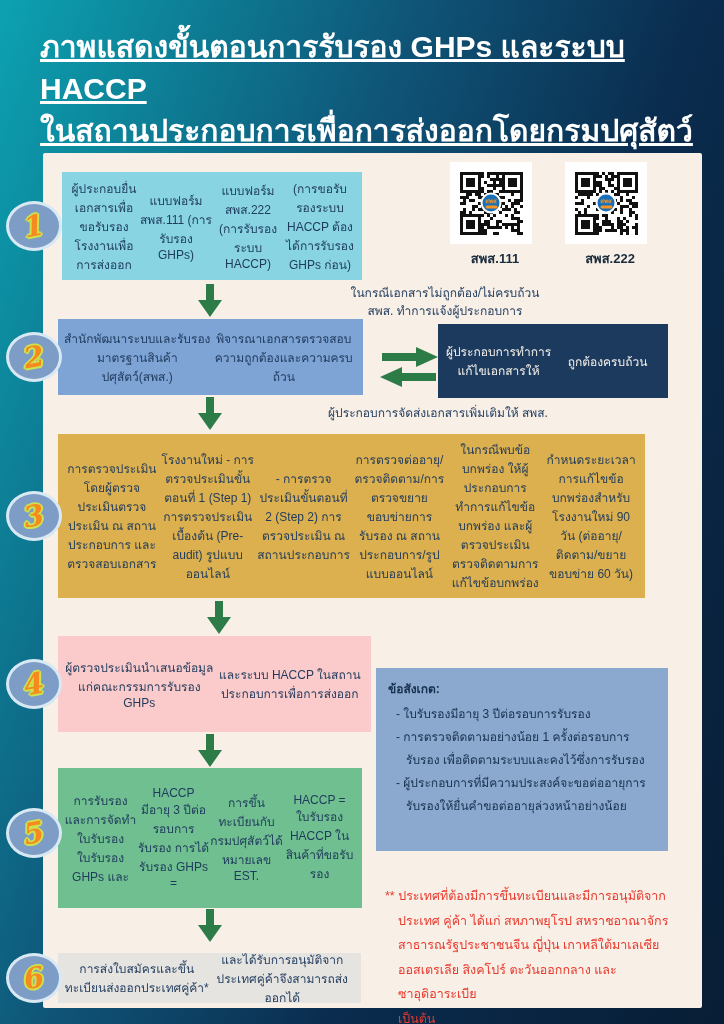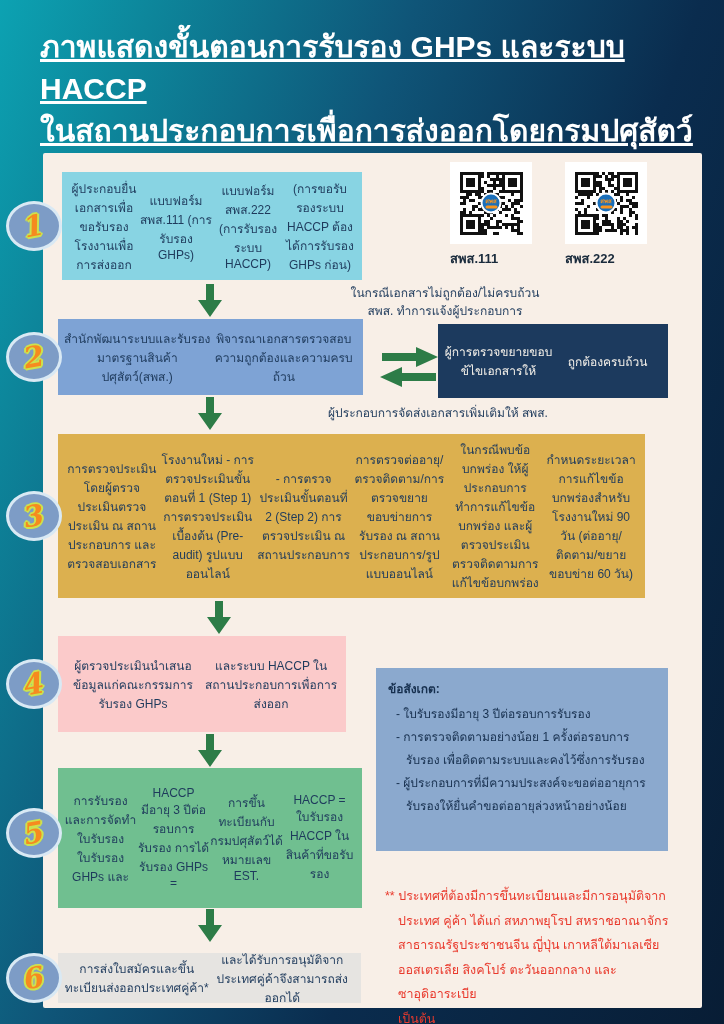--- a/index.html
+++ b/index.html
@@ -22,21 +22,21 @@
   .flowbox {
     position: absolute; display: flex; flex-direction: row;
     justify-content: space-evenly; align-items: center; text-align: center;
     color: #1e3a5c; font-size: 12px; padding: 8px 6px;
   }
   .flowbox div { width: 100%; }
   .box1 { left: 62px; top: 172px; width: 300px; height: 108px; background: #88d4e3; }
   .box2 { left: 58px; top: 319px; width: 305px; height: 76px; background: #7ea3d5; }
   .fixbox { left: 438px; top: 324px; width: 230px; height: 74px; background: #1c3a5e; color: #f5f1ea; }
   .box3 { left: 58px; top: 434px; width: 587px; height: 164px; background: #dcb04f; font-size: 12px; }
-  .box4 { left: 58px; top: 636px; width: 288px; height: 96px; background: #fbcaca; }
+  .box4 { left: 58px; top: 636px; width: 313px; height: 96px; background: #fbcaca; }
   .box5 { left: 58px; top: 768px; width: 304px; height: 140px; background: #70bf90; }
   .box6 { left: 58px; top: 953px; width: 303px; height: 50px; background: #e6e4e1; }
   .sidetext {
     position: absolute; text-align: center; color: #1e3a5c; font-size: 12px; line-height: 18px;
   }
   .note1 { left: 290px; top: 284px; width: 310px; }
   .note2 { left: 283px; top: 404px; width: 310px; }
   .obsbox {
     position: absolute; left: 376px; top: 668px; width: 292px; height: 183px;
     background: #8ba9ce; color: #17304f; font-size: 12px; line-height: 23px;
@@ -63,21 +63,21 @@
   }
   .b1 { top: 201px; } .b2 { top: 332px; } .b3 { top: 491px; }
   .b4 { top: 659px; } .b5 { top: 808px; } .b6 { top: 953px; }
   .arrow-down { position: absolute; width: 28px; height: 33px; }
   .a1 { left: 196px; top: 284px; }
   .a2 { left: 196px; top: 397px; }
   .a3 { left: 205px; top: 601px; }
   .a4 { left: 196px; top: 734px; }
   .a5 { left: 196px; top: 909px; }
   .exchange { position: absolute; left: 380px; top: 345px; width: 58px; height: 42px; }
-  .qrwrap { position: absolute; width: 90px; }
+  .qrwrap { position: absolute; width: 90px; text-align: center; }
   .qr1 { left: 450px; top: 162px; }
   .qr2 { left: 565px; top: 162px; }
   .qrtile { position: relative; width: 82px; height: 82px; background: #ffffff;
             display: flex; align-items: center; justify-content: center; }
   .qrtile svg rect { fill: #111111; }
   .qrlogo {
     position: absolute; left: 50%; top: 50%; transform: translate(-50%,-50%);
     width: 21px; height: 21px; border-radius: 50%; background: #1a6fba;
     border: 2px solid #ffffff; display: flex; flex-direction: column;
     align-items: center; justify-content: center; overflow: hidden;
@@ -610,21 +610,21 @@
     <div>สำนักพัฒนาระบบและรับรองมาตรฐานสินค้าปศุสัตว์(สพส.)</div>
     <div>พิจารณาเอกสารตรวจสอบความถูกต้องและความครบถ้วน</div>
   </div>
 
   <svg class="exchange" viewBox="0 0 58 42">
     <path d="M2 8 h34 v-6 L58 12 36 22 v-6 H2 z" fill="#2d7c47"></path>
     <path d="M56 28 H22 v-6 L0 32 22 42 v-6 h34 z" fill="#2d7c47"></path>
   </svg>
 
   <div class="flowbox fixbox">
-    <div>ผู้การตรวจขยายขอบข้ไขเอกสารให้</div>
+    <div>ผู้ประกอบการทำการแก้ไขเอกสารให้</div>
     <div>ถูกต้องครบถ้วน</div>
   </div>
 
   <svg class="arrow-down a2" viewBox="0 0 28 33">
     <path d="M10 0 h8 v16 h8 L14 33 2 16 h8 z" fill="#2d7c47"></path>
   </svg>
   <div class="sidetext note2">ผู้ประกอบการจัดส่งเอกสารเพิ่มเติมให้ สพส.</div>
 
   <div class="flowbox box3">
     <div>การตรวจประเมินโดยผู้ตรวจประเมินตรวจประเมิน ณ สถานประกอบการ และตรวจสอบเอกสาร</div>

